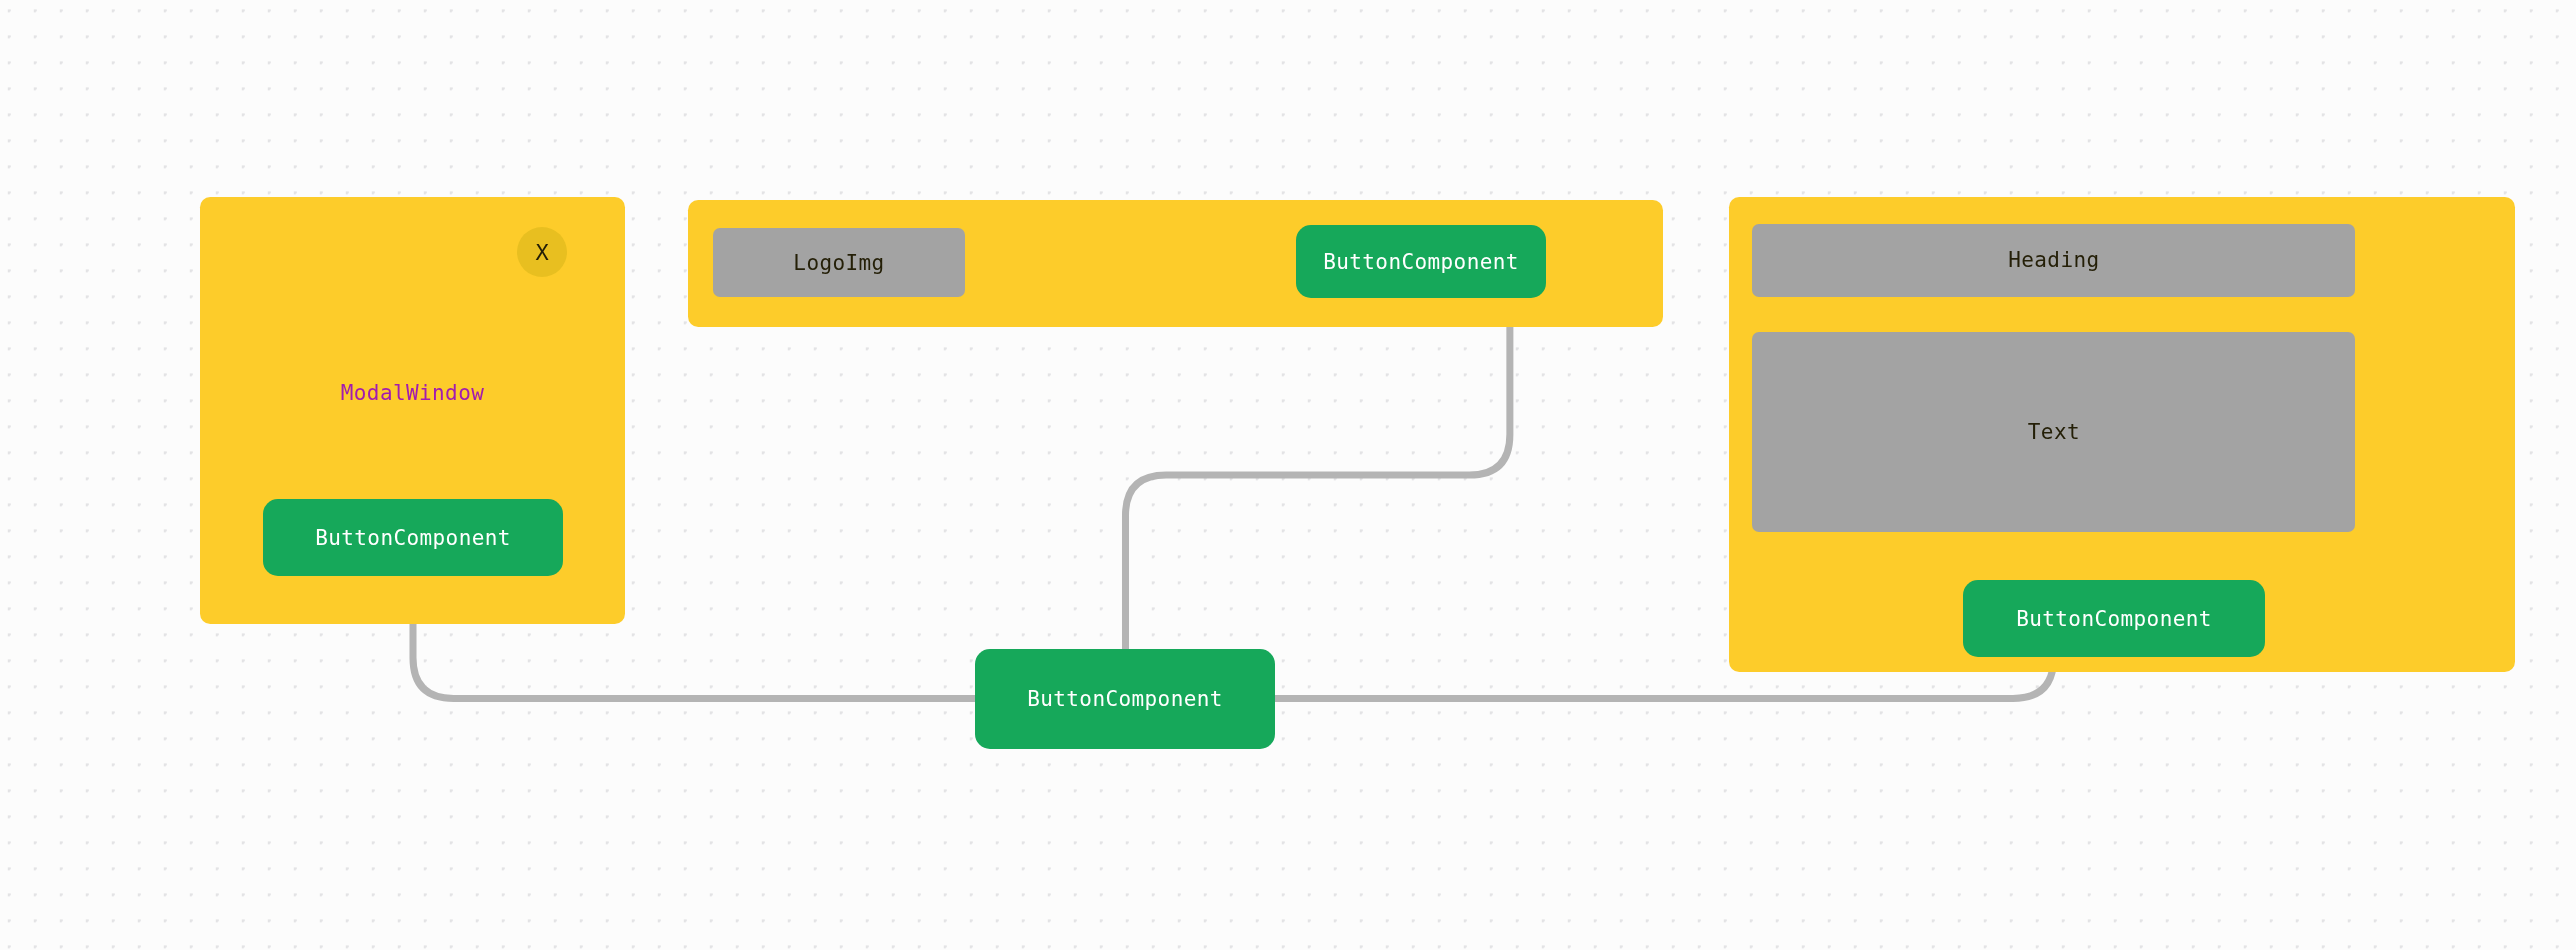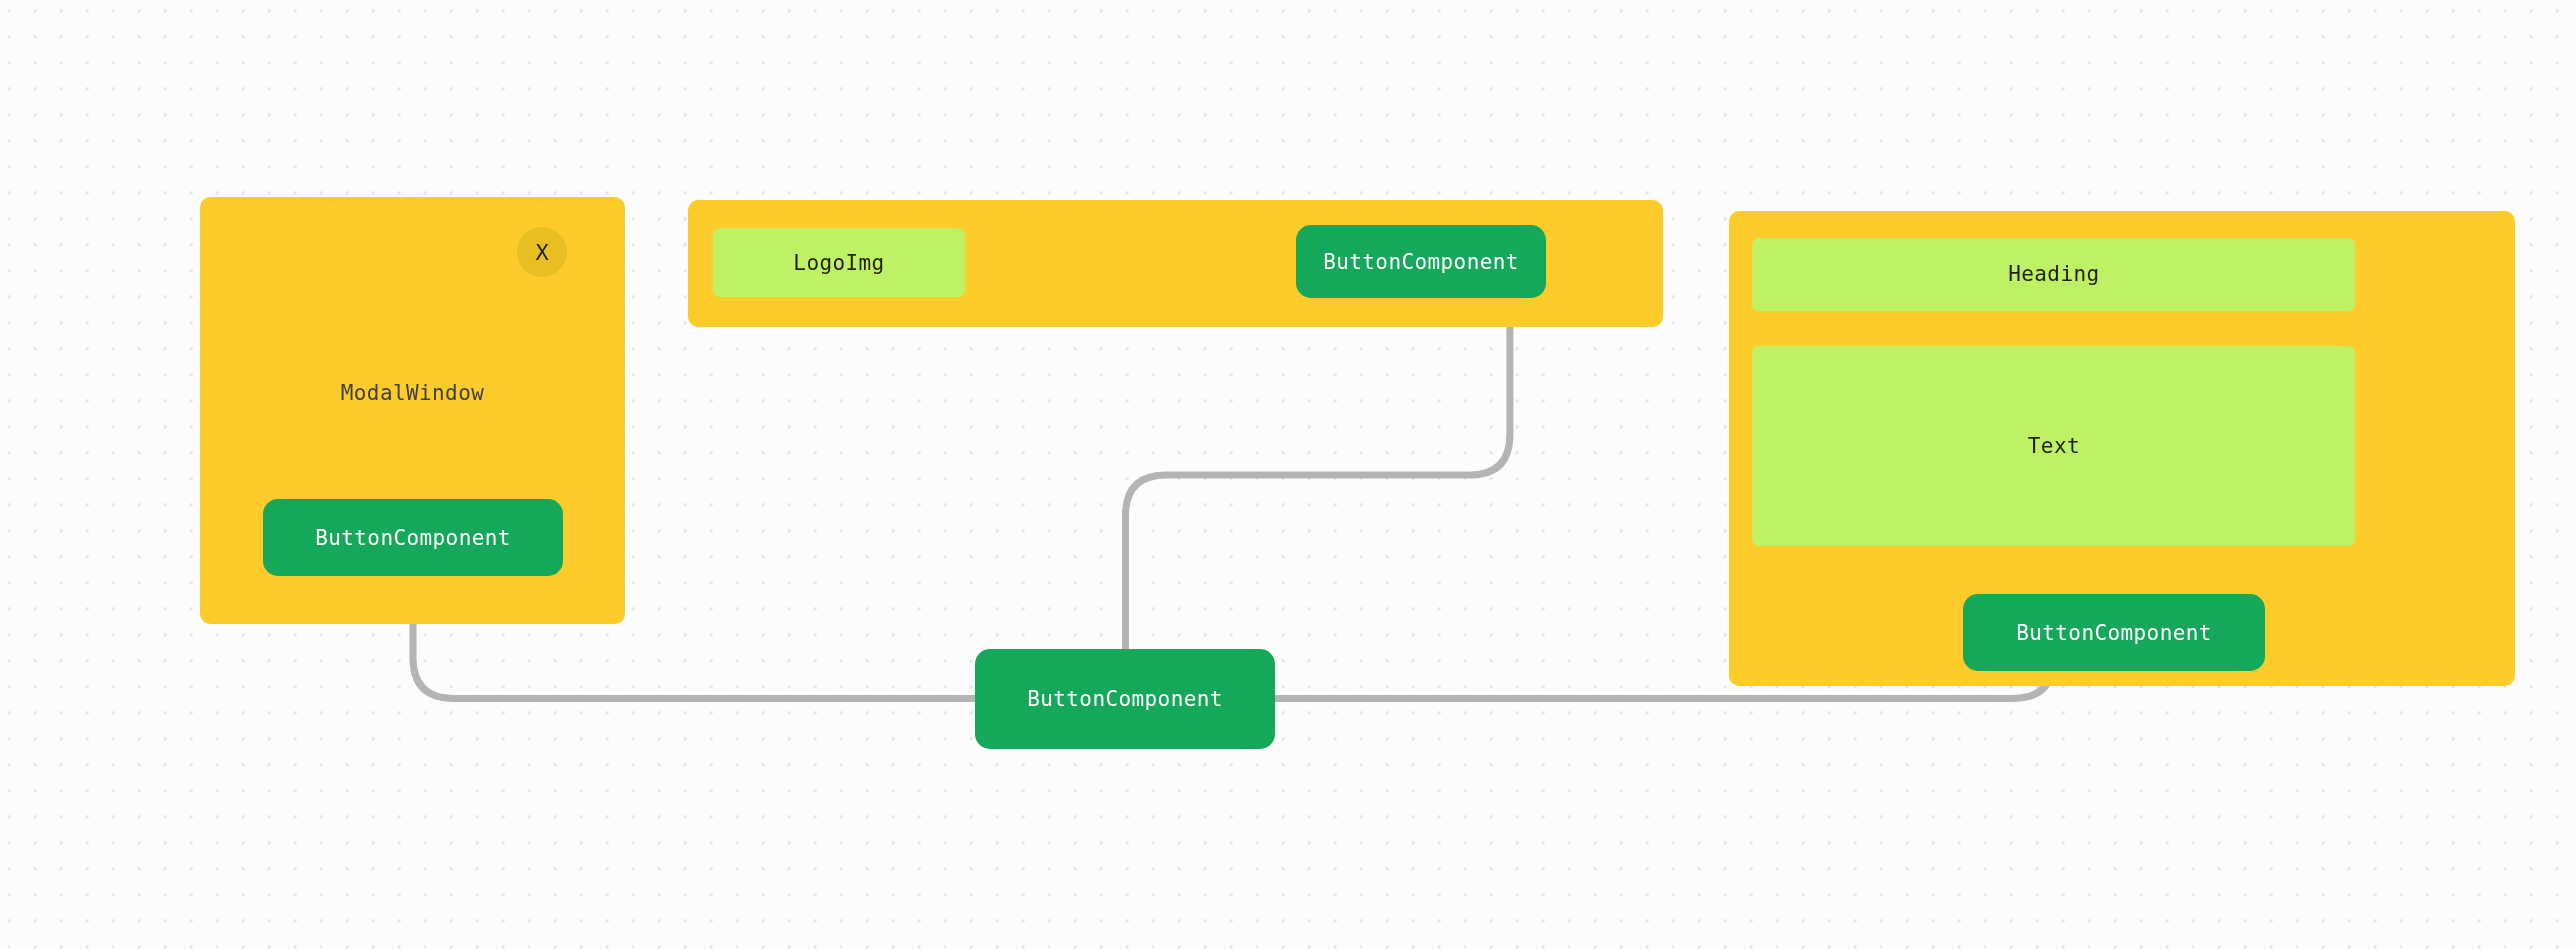--- a/index.html
+++ b/index.html
@@ -39,21 +39,21 @@
     position: absolute;
     box-sizing: border-box;
   }
   .card {
     background: #fdcc2a;
     border-radius: 10.2px;
   }
   .slot {
     position: absolute;
     box-sizing: border-box;
-    background: #bef264;
+    background: #a3a3a3;
     border-radius: 7px;
     display: flex;
     align-items: center;
     justify-content: center;
     color: #241f07;
     font-size: 21px;
     letter-spacing: 0.4px;
   }
   .btn {
     position: absolute;
@@ -65,21 +65,21 @@
     justify-content: center;
     color: #ffffff;
     font-size: 21px;
     letter-spacing: 0.4px;
   }
   .label-center {
     position: absolute;
     display: flex;
     align-items: center;
     justify-content: center;
-    color: #404040;
+    color: #a21caf;
     font-size: 21px;
     letter-spacing: 0.4px;
   }
   .close-circle {
     position: absolute;
     border-radius: 50%;
     background: #e8bf20;
     display: flex;
     align-items: center;
     justify-content: center;
@@ -94,21 +94,21 @@
   #modal-title       { left: 0;      top: 182px;  width: 425px;  height: 28px; }
   #modal-button      { left: 63px;   top: 302px;  width: 300px;  height: 77px; }
 
   
   #header-bar        { left: 688px;  top: 200px;  width: 975px; height: 127px; }
   #header-logo       { left: 25px;   top: 28px;   width: 252px;  height: 69px; }
   #header-nav        { left: 350px;  top: 28px;   width: 275px;  height: 69px; }
   #header-button     { left: 608px;  top: 25px;   width: 250px;  height: 73px; }
 
   
-  #content-card      { left: 1729px; top: 211px;  width: 786px;  height: 475px; }
+  #content-card      { left: 1729px; top: 197px;  width: 786px;  height: 475px; }
   #content-heading   { left: 23.4px;   top: 26.6px;   width: 603px;  height: 73px; }
   #content-text      { left: 23.4px;   top: 120px;  width: 603px;  height: 200px; margin-top: 15px; }
   #content-button    { left: 234px;  top: 383px;  width: 302px;  height: 77px; }
 
   
   #central-button    { left: 975px; top: 649px;  width: 300px;  height: 100px; }
 </style>
 </head>
 <body>
 

